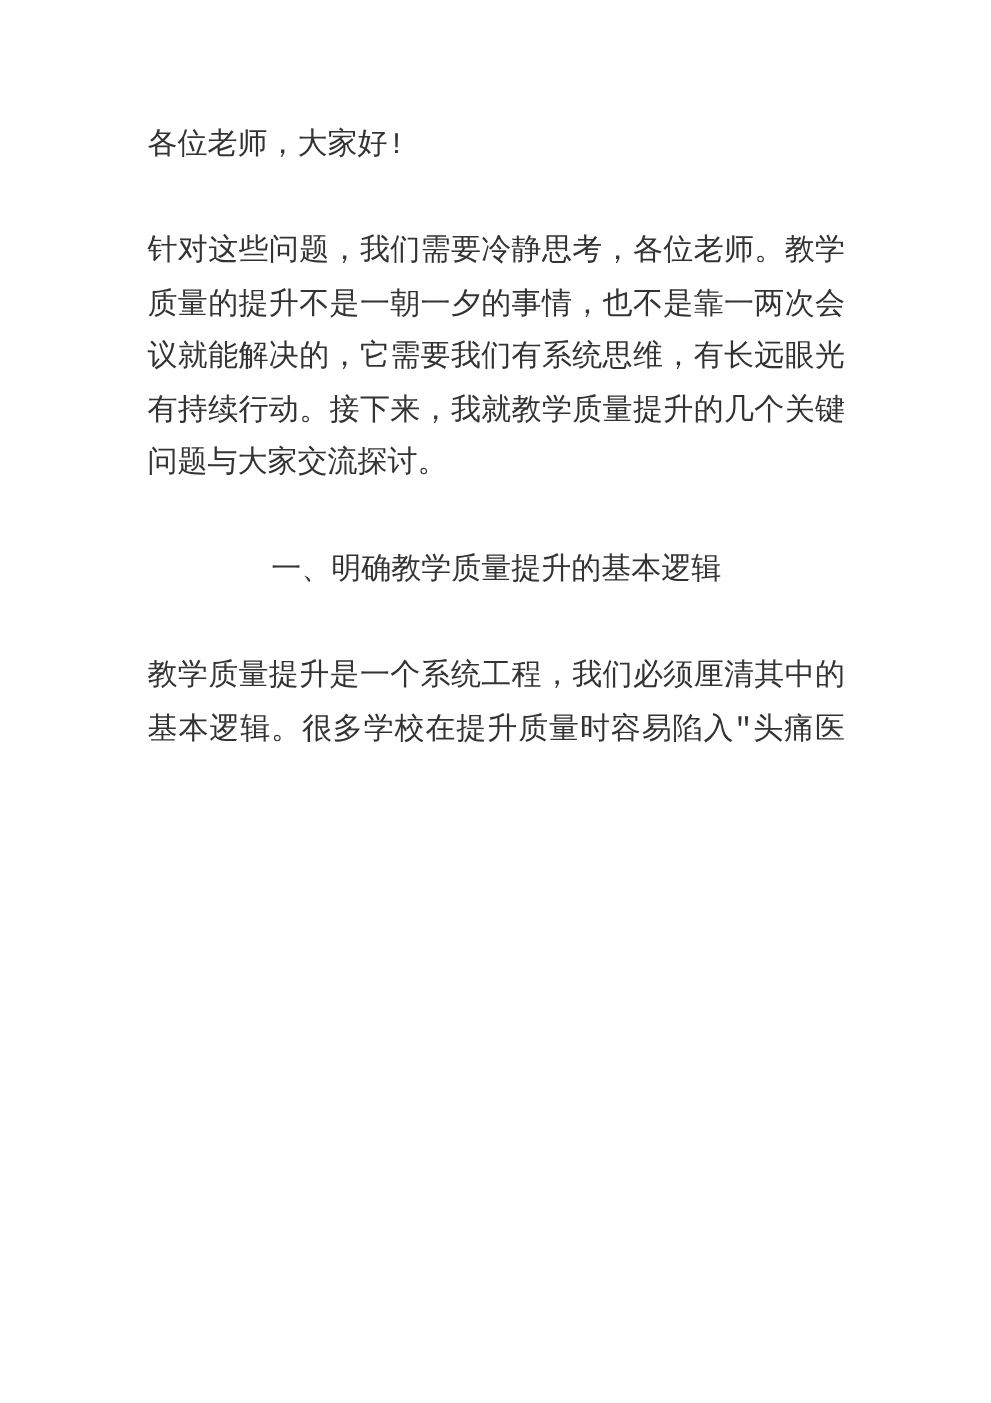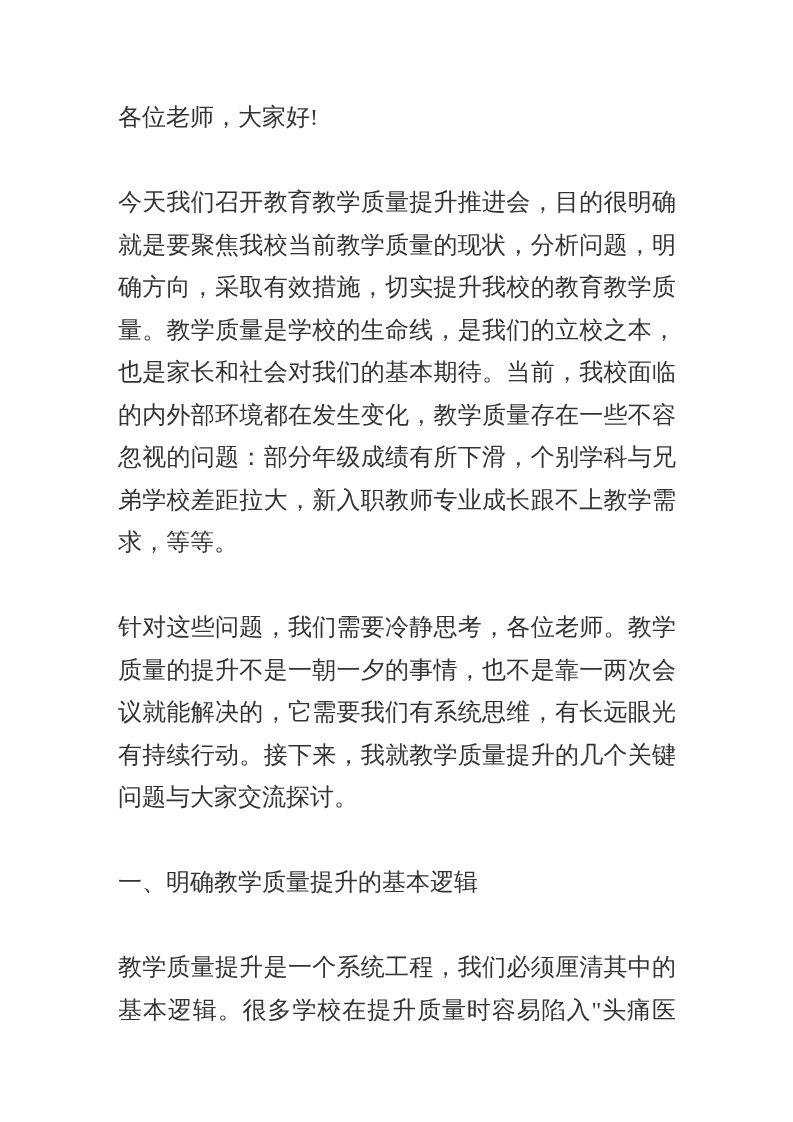--- a/index.html
+++ b/index.html
@@ -8,51 +8,50 @@
     background: #ffffff;
   }
   .page {
     position: relative;
     box-sizing: border-box;
     width: 793px;
     height: 1122px;
     background: #ffffff;
     overflow: hidden;
     padding: 96px 117px 0 118px;
-    font-family: Liberation Serif, serif;
+    font-family: Liberation Mono, monospace;
     color: #333333;
   }
   .para {
     margin: 0 0 42.5px 0;
     font-size: 24px;
     line-height: 42.5px;
     font-weight: 400;
     text-align: justify;
     text-justify: inter-ideograph;
     letter-spacing: 0;
   }
   .para.last-line-justified {
     text-align-last: justify;
   }
   .section-heading {
     margin: 0 0 42.5px 0;
     font-size: 24px;
     line-height: 42.5px;
     font-weight: 400;
-    text-align: left;
+    text-align: center;
   }
 </style>
 </head>
 <body>
 
 <div class="page">
 
   <p class="para">各位老师，大家好!</p>
 
-  <p class="para">今天我们召开教育教学质量提升推进会，目的很明确就是要聚焦我校当前教学质量的现状，分析问题，明确方向，采取有效措施，切实提升我校的教育教学质量。教学质量是学校的生命线，是我们的立校之本，也是家长和社会对我们的基本期待。当前，我校面临的内外部环境都在发生变化，教学质量存在一些不容忽视的问题：部分年级成绩有所下滑，个别学科与兄弟学校差距拉大，新入职教师专业成长跟不上教学需求，等等。</p>
 
   <p class="para">针对这些问题，我们需要冷静思考，各位老师。教学质量的提升不是一朝一夕的事情，也不是靠一两次会议就能解决的，它需要我们有系统思维，有长远眼光有持续行动。接下来，我就教学质量提升的几个关键问题与大家交流探讨。</p>
 
   <h2 class="section-heading">一、明确教学质量提升的基本逻辑</h2>
 
   <p class="para last-line-justified">教学质量提升是一个系统工程，我们必须厘清其中的基本逻辑。很多学校在提升质量时容易陷入"头痛医</p>
 
 </div>
 
 </body></html>

